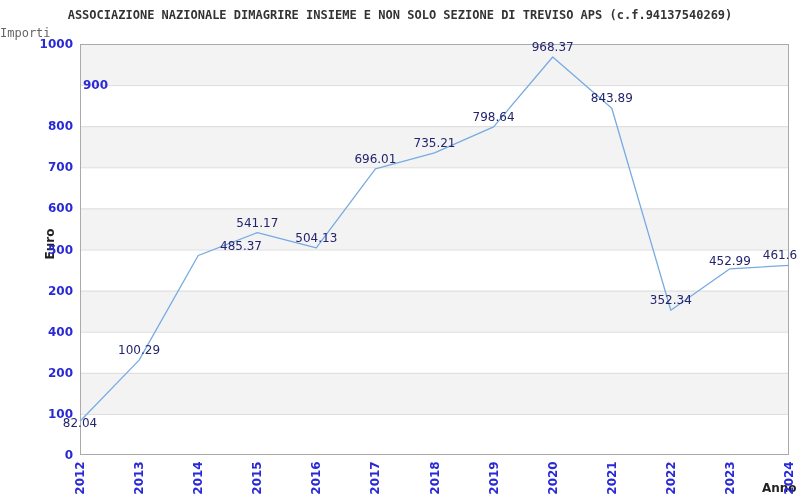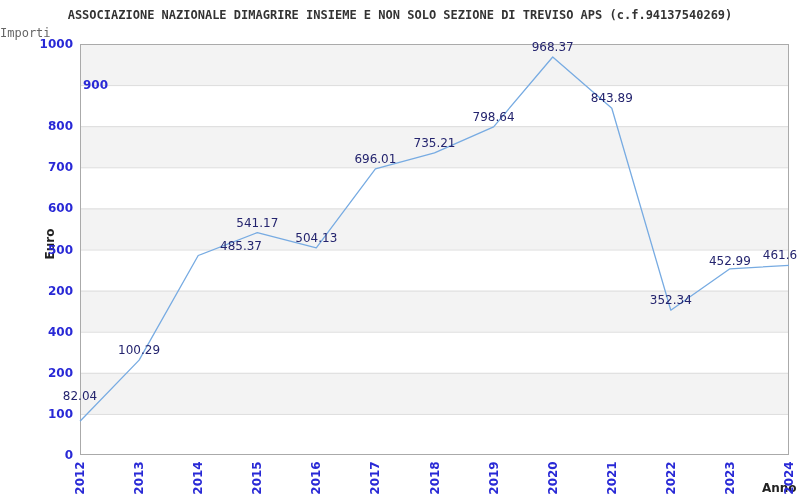--- a/index.html
+++ b/index.html
@@ -126,21 +126,21 @@
       <div class="xtick" style="left: 375.4px;">2017</div>
       <div class="xtick" style="left: 434.5px;">2018</div>
       <div class="xtick" style="left: 493.6px;">2019</div>
       <div class="xtick" style="left: 552.7px;">2020</div>
       <div class="xtick" style="left: 611.8px;">2021</div>
       <div class="xtick" style="left: 670.8px;">2022</div>
       <div class="xtick" style="left: 729.9px;">2023</div>
       <div class="xtick" style="left: 789px;">2024</div>
     </div>
   <div id="dlabels">
-      <div class="dlabel" style="left: 80px; top: 389px;">82.04</div>
+      <div class="dlabel" style="left: 80px; top: 416px;">82.04</div>
       <div class="dlabel" style="left: 139.1px; top: 343.1px;">100.29</div>
       <div class="dlabel" style="left: 193px; top: 238.5px; margin-left: 48px;">485.37</div>
       <div class="dlabel" style="left: 257.3px; top: 215.6px;">541.17</div>
       <div class="dlabel" style="left: 316.3px; top: 230.8px;">504.13</div>
       <div class="dlabel" style="left: 375.4px; top: 151.9px;">696.01</div>
       <div class="dlabel" style="left: 434.5px; top: 135.8px;">735.21</div>
       <div class="dlabel" style="left: 493.6px; top: 109.8px;">798.64</div>
       <div class="dlabel" style="left: 552.7px; top: 40px;">968.37</div>
       <div class="dlabel" style="left: 611.8px; top: 91.2px;">843.89</div>
       <div class="dlabel" style="left: 670.8px; top: 293.2px;">352.34</div>

